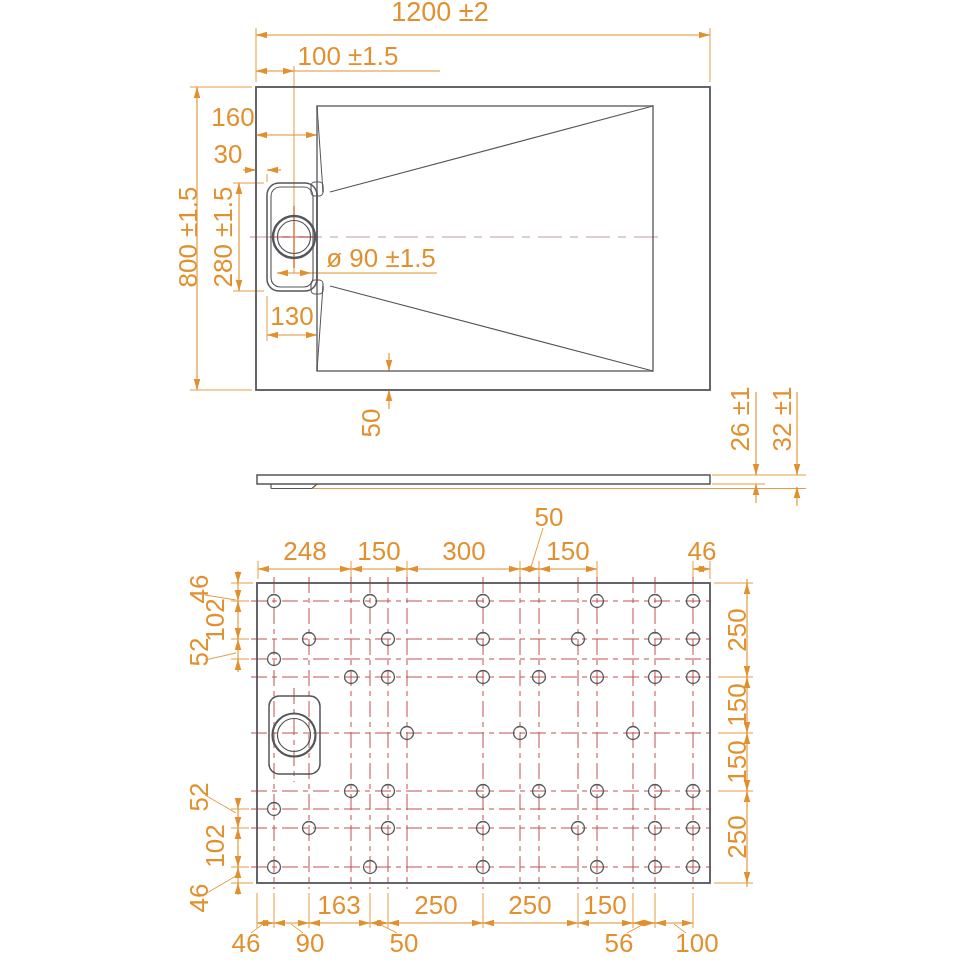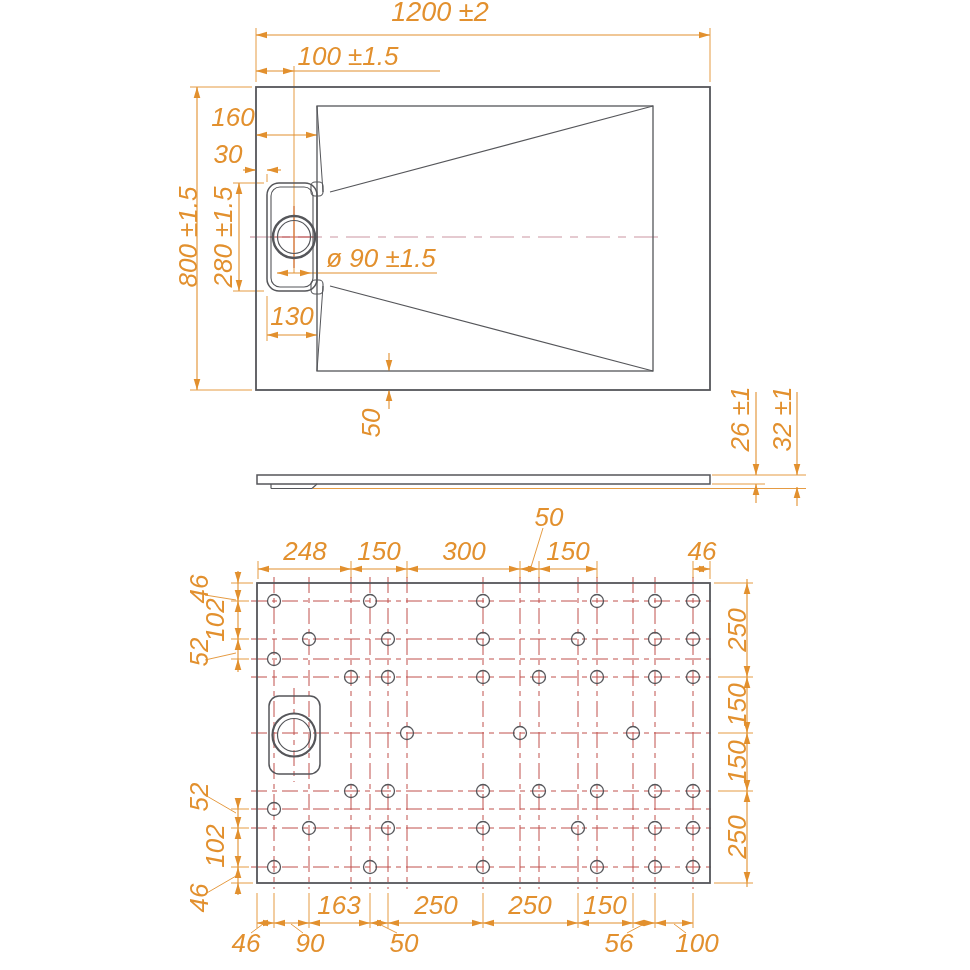--- a/index.html
+++ b/index.html
@@ -1,16 +1,16 @@
 <!DOCTYPE html>
 <html><head>
 <meta charset="utf-8">
 <style>
   html,body{margin:0;padding:0;background:#ffffff;}
-  #page{width:820px;height:970px;position:relative;background:#ffffff;overflow:hidden;font-style:italic;}
+  #page{width:820px;height:970px;position:relative;background:#ffffff;overflow:hidden;}
   svg text{font-family:"Liberation Sans","DejaVu Sans",sans-serif;}
 </style>
 </head>
 <body>
 
 <div id="page">
   <div id="drawing"><svg width="970" height="970" viewBox="0 0 970 970" style="background: rgb(255, 255, 255);">
         <line x1="274" y1="577" x2="274" y2="889" stroke="#c0504d" stroke-width="1" stroke-dasharray="16 5 5 5"></line>
         <line x1="309" y1="577" x2="309" y2="889" stroke="#c0504d" stroke-width="1" stroke-dasharray="16 5 5 5"></line>
         <line x1="351" y1="577" x2="351" y2="889" stroke="#c0504d" stroke-width="1" stroke-dasharray="16 5 5 5"></line>

